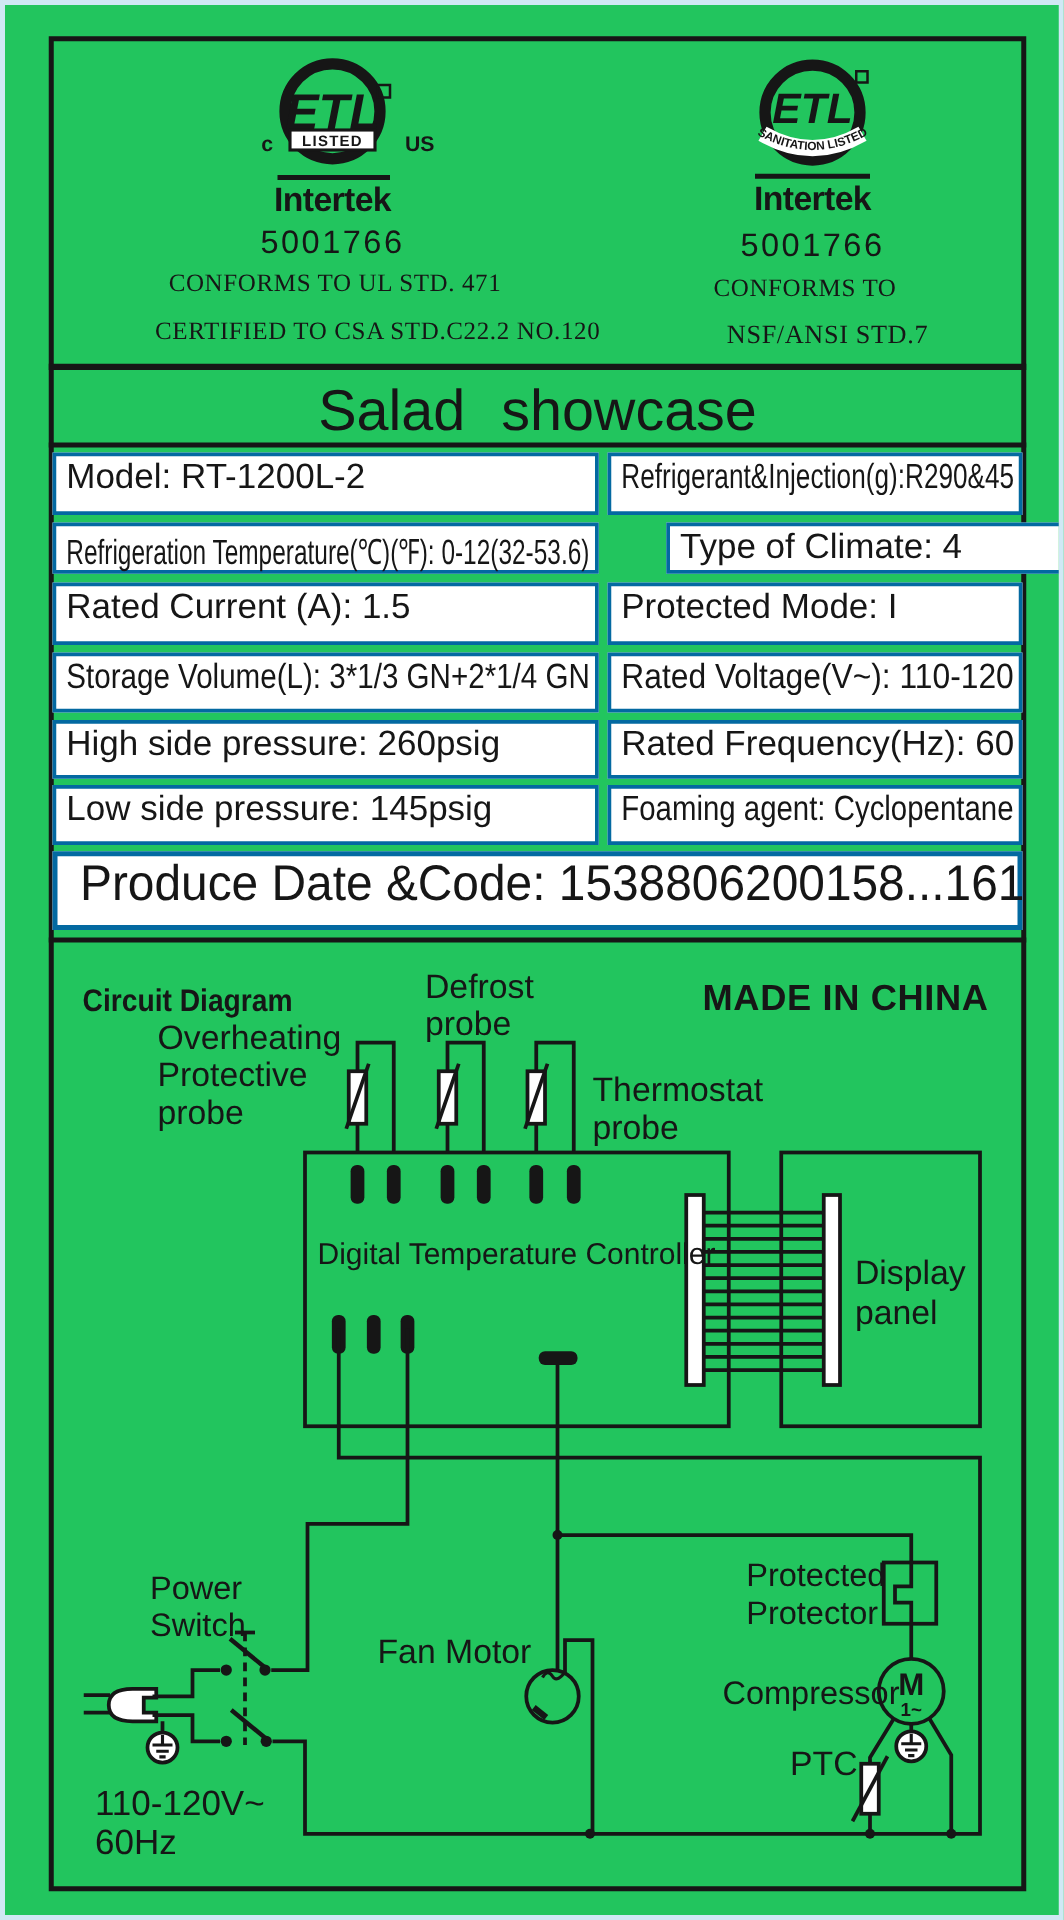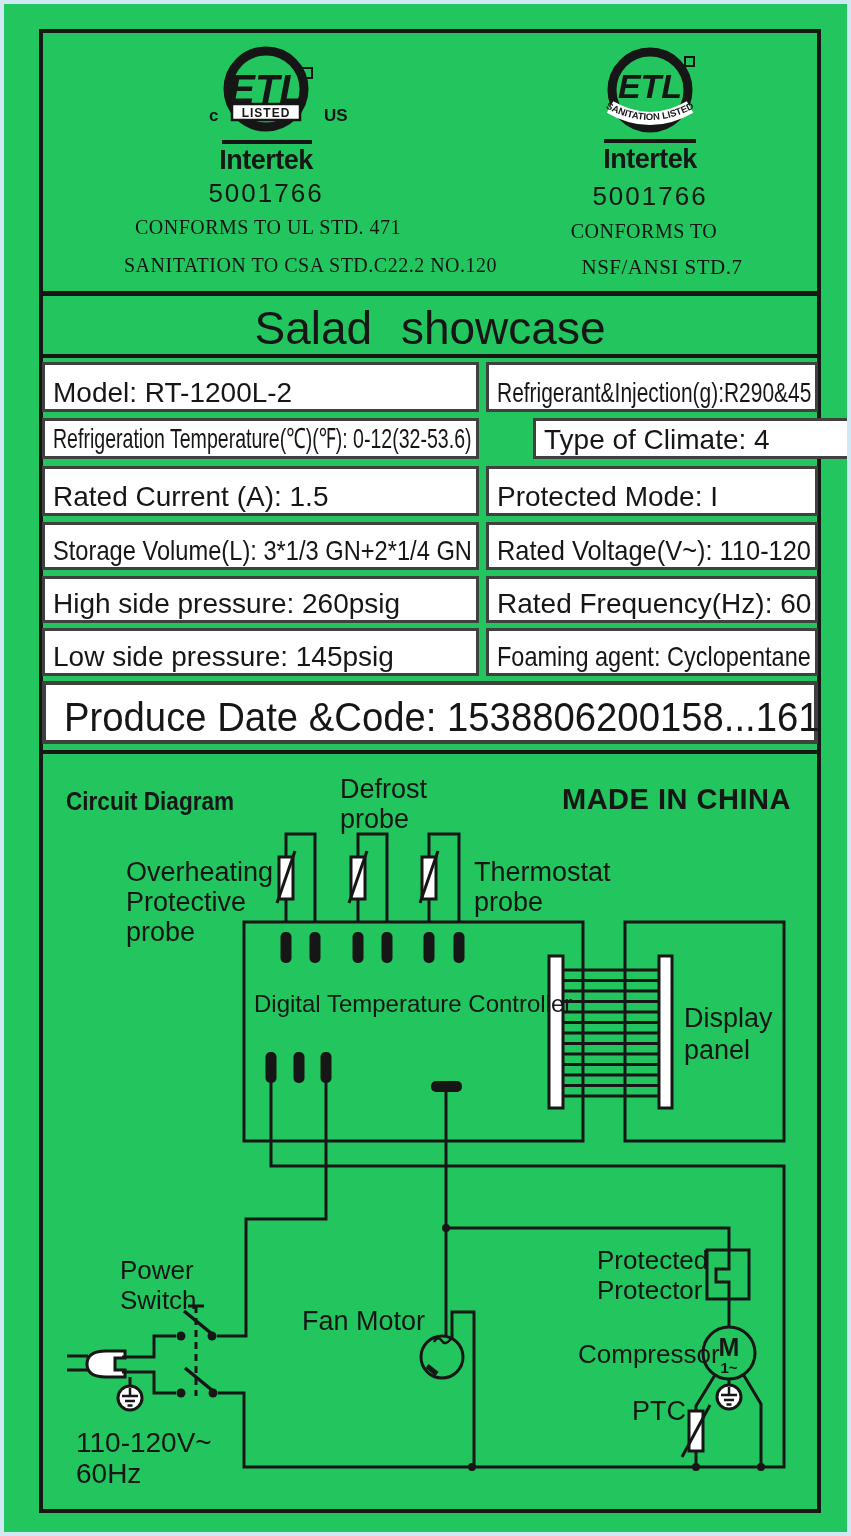--- a/index.html
+++ b/index.html
@@ -3,21 +3,21 @@
 <meta charset="utf-8">
 <style>
   html,body{margin:0;padding:0;background:#fff;}
   #page{position:relative;width:851px;height:1536px;background:#22c55e;border:4px solid #cfe8f4;box-sizing:border-box;overflow:hidden;
         font-family:"Liberation Sans",sans-serif;color:#161616;}
   .abs{position:absolute;}
   #label-border{left:35px;top:25px;width:782px;height:1484px;border:4px solid #161616;box-sizing:border-box;}
   .hline{left:35px;width:782px;background:#161616;height:5px;}
   .ctr{text-align:center;}
   .serif{font-family:"Liberation Serif",serif;letter-spacing:.5px;}
-  .cell{box-sizing:border-box;border:3px solid #404040;display:flex;align-items:flex-end;padding-left:8px;background:#fff;}
+  .cell{box-sizing:border-box;border:3px solid #0369a1;display:flex;align-items:flex-start;padding-left:8px;background:#fff;}
   .celltext{display:inline-block;white-space:nowrap;font-size:28px;}
   .fitwrap{white-space:nowrap;display:inline-block;}
   .cl{line-height:30px;font-size:27px;white-space:pre;}
   svg text{font-family:"Liberation Sans",sans-serif;fill:#161616;}
 </style>
 </head>
 <body>
 
 <div id="page">
   <div class="abs" id="label-border"></div>
@@ -161,21 +161,21 @@
           <circle cx="692" cy="1463" r="4"></circle>
           <circle cx="757" cy="1463" r="4"></circle>
         </g>
       </g>
     </g>
   </svg>
 
   <div class="abs ctr" style="left:212px;top:141px;width:100px;font-size:27px;font-weight:bold;letter-spacing:-.5px;">Intertek</div>
   <div class="abs ctr" style="left:202px;top:174px;width:120px;font-size:26px;letter-spacing:2px;">5001766</div>
   <div class="abs ctr serif" style="left:123px;top:212px;width:282px;font-size:20px;">CONFORMS TO UL STD. 471</div>
-  <div class="abs serif" style="left:120px;top:250px;font-size:20px;">SANITATION TO CSA STD.C22.2 NO.120</div>
+  <div class="abs serif" style="left:120px;top:250px;font-size:20px;">CERTIFIED TO CSA STD.C22.2 NO.120</div>
 
   <div class="abs ctr" style="left:596px;top:140px;width:100px;font-size:27px;font-weight:bold;letter-spacing:-.5px;">Intertek</div>
   <div class="abs ctr" style="left:586px;top:177px;width:120px;font-size:26px;letter-spacing:2px;">5001766</div>
   <div class="abs ctr serif" style="left:560px;top:216px;width:160px;font-size:20px;">CONFORMS TO</div>
   <div class="abs ctr serif" style="left:558px;top:251px;width:200px;font-size:21px;text-align:center;">NSF/ANSI STD.7</div>
 
   <div class="abs hline" style="top:287px;"></div>
   <div class="abs hline" style="top:350px;height:4px;"></div>
   <div class="abs hline" style="top:746px;height:4px;"></div>
 
@@ -231,21 +231,21 @@
 
   <div class="abs" style="left:62px;top:783px;font-size:25px;font-weight:bold;"><span class="fitwrap" style="transform: scaleX(0.903); transform-origin: left center;">Circuit Diagram</span></div>
 
   <div class="abs" style="left:336px;top:770px;">
     <div class="cl">Defrost</div>
     <div class="cl">probe</div>
   </div>
 
   <div class="abs" style="left:558px;top:779px;font-size:29px;font-weight:bold;letter-spacing:.5px;">MADE IN CHINA</div>
 
-  <div class="abs" style="left:122px;top:853px;">
+  <div class="abs" style="left:122px;top:811px;">
     <div class="cl">Overheating</div>
     <div class="cl">Protective</div>
     <div class="cl">probe</div>
   </div>
 
   <div class="abs" style="left:470px;top:853px;">
     <div class="cl">Thermostat</div>
     <div class="cl">probe</div>
   </div>
 

